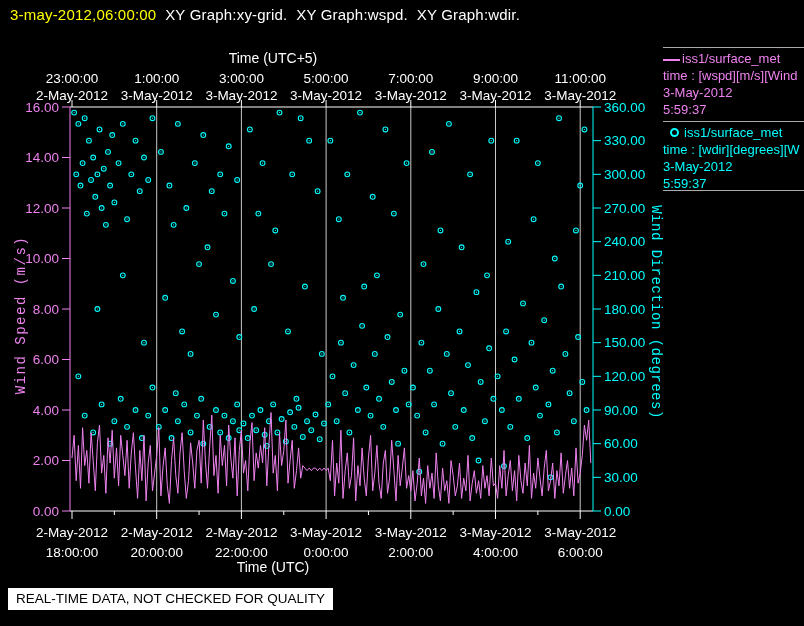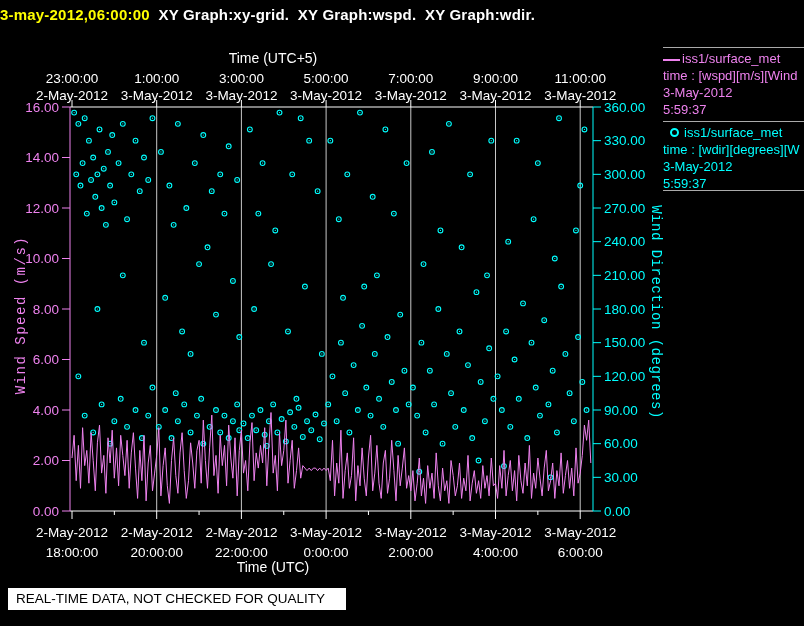--- a/index.html
+++ b/index.html
@@ -1,31 +1,31 @@
 <!DOCTYPE html>
 <html><head>
 <meta charset="utf-8">
 <style>
   html,body{margin:0;padding:0;background:#000;}
   body{width:804px;height:626px;position:relative;overflow:hidden;
        font-family:"Liberation Sans",sans-serif;}
-  .titlebar{position:absolute;left:0;top:6px;font-size:15px;white-space:pre;
-            color:#fff;letter-spacing:.2px;font-weight:bold;}
+  .titlebar{position:absolute;left:10px;top:6px;font-size:15px;white-space:pre;
+            color:#fff;letter-spacing:.2px;}
   .titlebar .ts{color:#ffff00;}
   svg#chart{position:absolute;left:0;top:0;}
   .legend{position:absolute;left:661px;top:0;width:143px;color:#fff;}
   .legend-rule{position:absolute;left:2px;width:141px;border-top:1px solid #aaa;height:0;}
   .legend-entry{position:absolute;left:2px;width:150px;font-size:13px;line-height:17px;}
   .legend-entry div{white-space:nowrap;overflow:hidden;}
   .lmark-line{display:inline-block;width:17px;height:2px;background:currentColor;
               vertical-align:middle;margin-right:2px;}
   .lmark-circle{display:inline-block;width:5px;height:5px;border:2px solid currentColor;
                 border-radius:50%;margin:0 5px 2px 7px;vertical-align:middle;}
   .banner{position:absolute;left:8px;top:588px;background:#fff;color:#000;
-          font-size:13.5px;line-height:17px;padding:1px 20px 2px 7px;border:1px solid #fff;
+          font-size:13.5px;line-height:17px;padding:1px 7px 2px 7px;border:1px solid #fff;
           white-space:nowrap;}
 </style>
 </head>
 <body>
 
 <svg id="chart" width="804" height="626">
     <g>
       <line x1="156.7" y1="107" x2="156.7" y2="511" stroke="#c8c8c8" stroke-width="1"></line>
       <line x1="241.4" y1="107" x2="241.4" y2="511" stroke="#c8c8c8" stroke-width="1"></line>
       <line x1="326.1" y1="107" x2="326.1" y2="511" stroke="#c8c8c8" stroke-width="1"></line>

